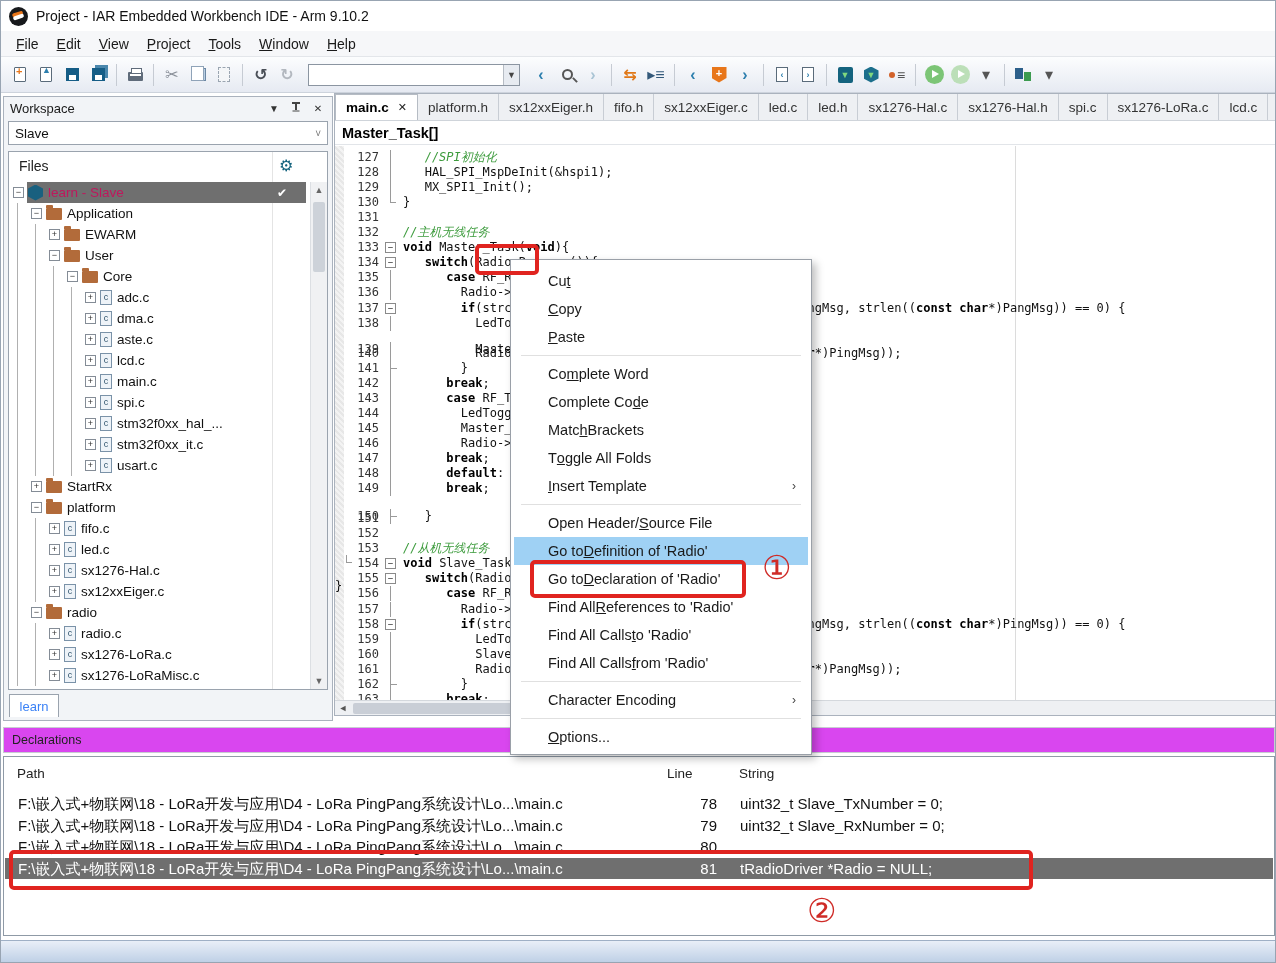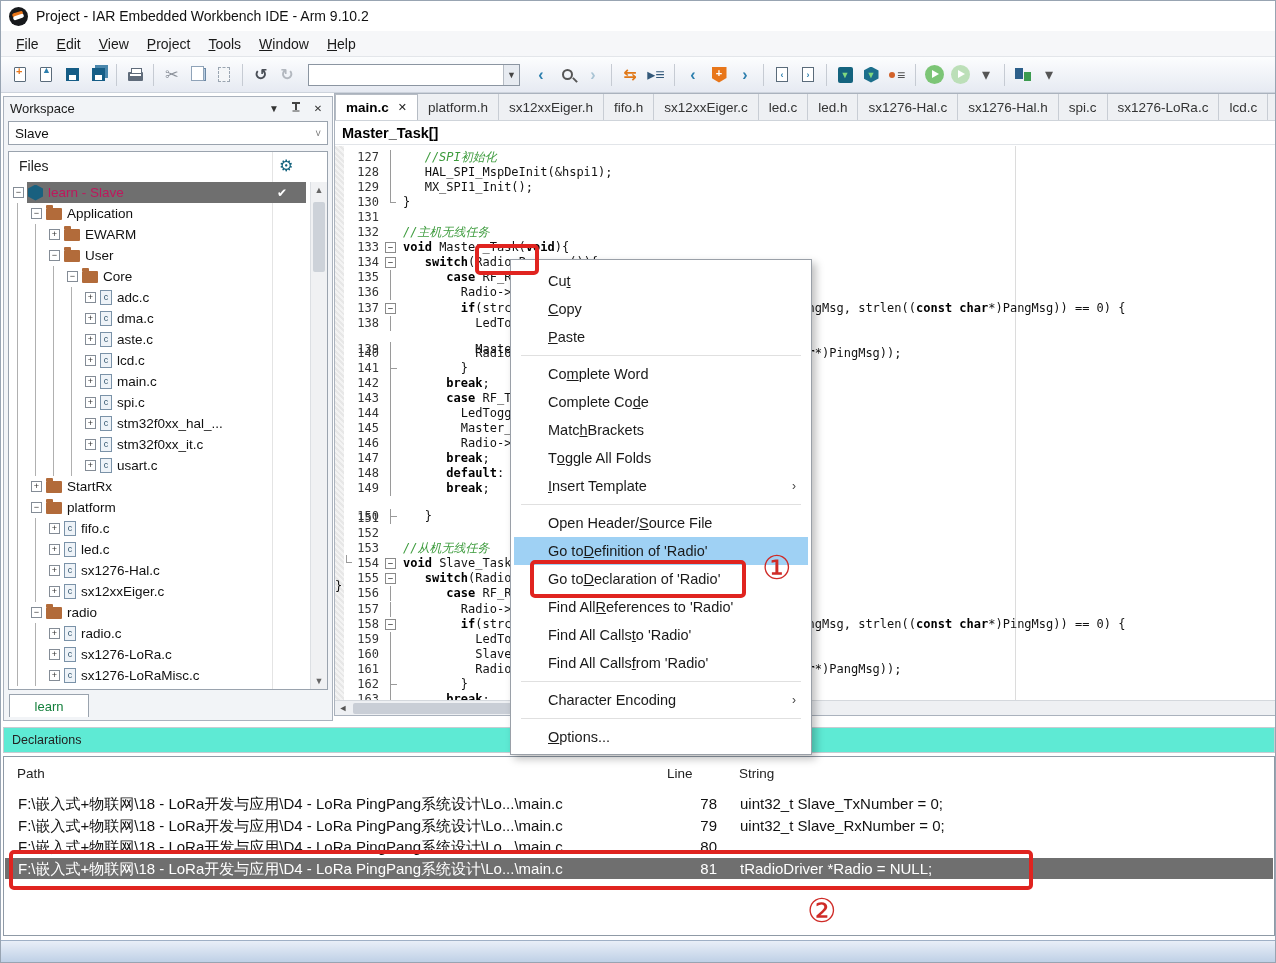--- a/index.html
+++ b/index.html
@@ -98,23 +98,23 @@
   .i-c { width:12px; height:15px; background:#eef3f8; border:1px solid #7a92a8; font-size:9px; color:#34576f;
          text-align:center; line-height:13px; }
   .tlabel { white-space:nowrap; position:relative; z-index:1; }
   .trow.sel .rowbg { position:absolute; left:18px; right:4px; top:0; bottom:0; background:#6f6f6f; }
   .trow.sel .tlabel { color:#be185d; }
   .chk { position:absolute; left:268px; color:#fff; font-size:12px; font-weight:bold; z-index:1; }
   .tree-scroll { position:absolute; right:0; top:30px; bottom:0; width:17px; background:#f0f1f3; border-left:1px solid #dcdfe3; }
   .tsbtn { height:16px; text-align:center; font-size:9px; color:#666; line-height:16px; }
   .tsbtn.dn { position:absolute; bottom:0; left:0; right:0; }
   .tsthumb { position:absolute; left:2px; right:2px; top:20px; height:70px; background:#cdd2d9; border-radius:2px; }
-  .ws-tab { position:absolute; left:5px; bottom:3px; width:80px; height:23px; background:#fff;
+  .ws-tab { position:absolute; left:5px; bottom:3px; width:50px; height:23px; background:#fff;
             border:1px solid #9aa3ae; border-bottom:none; font-size:13px; display:flex; align-items:center;
-            justify-content:center; color:#15803d; }
+            justify-content:center; color:#3b82f6; }
 
   
   .editor { position:absolute; left:333px; top:92px; width:943px; height:623px; background:#fff;
             border:1px solid #aab2bd; border-right:none; }
   .tabbar { height:27px; background:#eef0f3; border-bottom:1px solid #cfd4da; display:flex; align-items:stretch; overflow:hidden; }
   .etab { display:flex; align-items:center; padding:0 10px; font-size:13.5px; color:#333;
           border-right:1px solid #c8cdd4; white-space:nowrap; }
   .etab.active { background:#fff; font-weight:bold; color:#000; border:1px solid #b6bcc4; border-bottom:none; }
   .etab .x { margin-left:9px; font-size:11px; font-weight:bold; color:#222; }
   .scopebar { height:24px; border-bottom:1px solid #e2e5e9; display:flex; align-items:center;
@@ -144,21 +144,21 @@
   .cmenu { position:absolute; left:509px; top:258px; width:302px; background:#fff;
            border:1px solid #9aa0a8; box-shadow:4px 4px 8px rgba(0,0,0,.25); padding:7px 0 3px 0; z-index:50; }
   .citem { height:28px; display:flex; align-items:center; padding-left:34px; padding-right:12px;
            font-size:14.5px; color:#1a1a1a; position:relative; margin:0 3px; }
   .citem.hl { background:#9fd1f4; }
   .citem .sub { position:absolute; right:12px; font-size:12px; color:#444; }
   .csep { height:1px; background:#e0e0e0; margin:4px 10px; }
 
   
   .decls { position:absolute; left:2px; top:726px; width:1272px; height:212px; }
-  .decls-header { height:26px; background:#5eead4; border:1px solid #c8ccd2; border-bottom:1px solid #c8ccd2;
+  .decls-header { height:26px; background:#d946ef; border:1px solid #c8ccd2; border-bottom:1px solid #c8ccd2;
                   font-size:12.5px; color:#222; display:flex; align-items:center; padding-left:8px; }
   .decls-list { position:absolute; left:0; top:29px; right:0; height:180px; background:#fff; border:1px solid #8f9aa6; }
   .dcolhead { position:absolute; top:9px; font-size:13.5px; color:#222; }
   .drow { position:absolute; left:1px; right:1px; height:21px; font-size:15px; color:#111; }
   .drow .dpath { position:absolute; left:13px; white-space:nowrap; top:2px; }
   .drow .dline { position:absolute; left:660px; width:52px; text-align:right; top:2px; }
   .drow .dstr { position:absolute; left:735px; white-space:nowrap; top:2px; }
   .drow.sel { background:#6f6f6f; color:#fff; }
 
   

